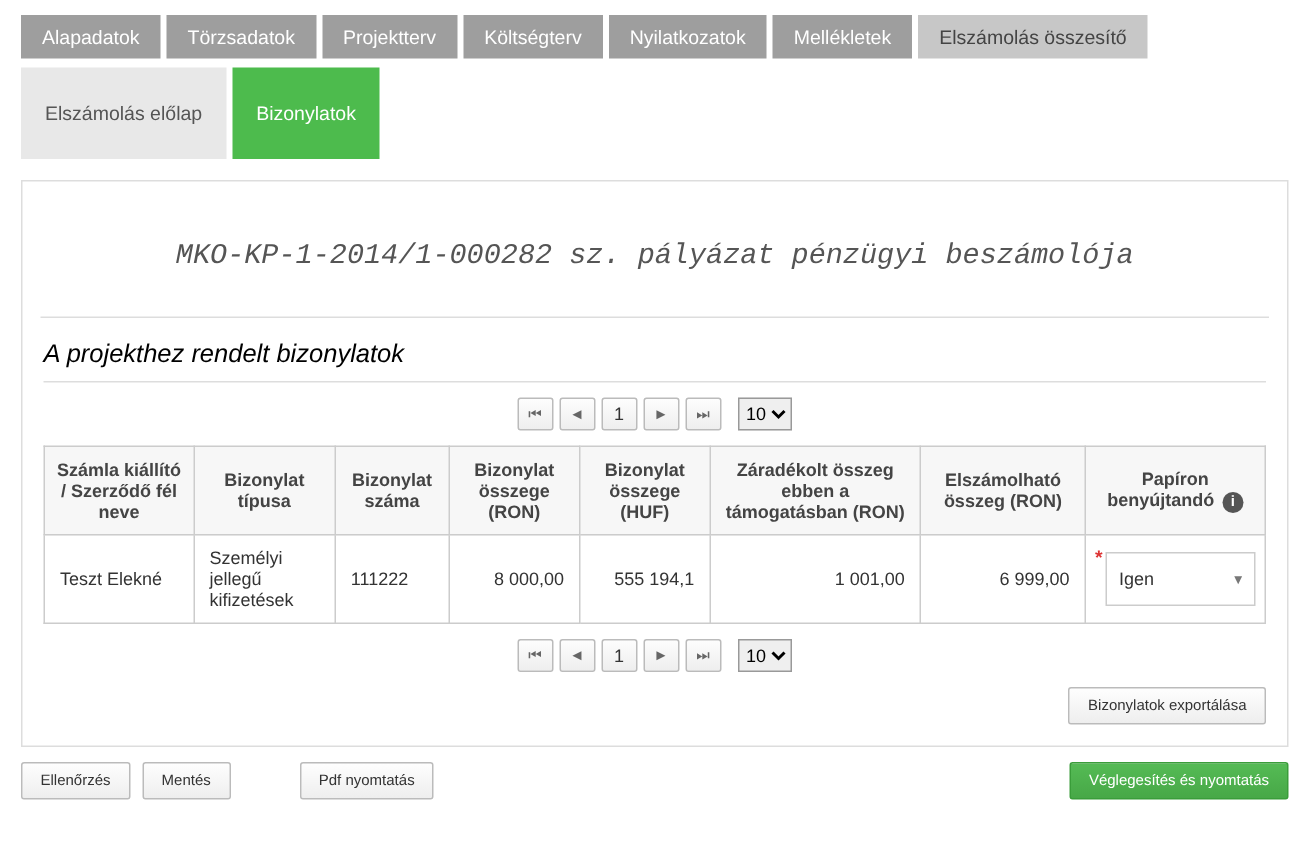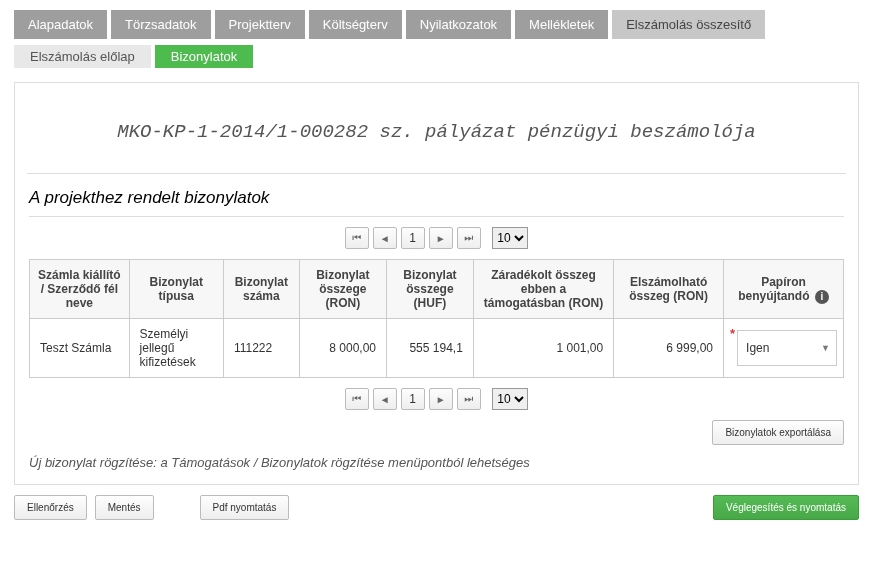--- a/index.html
+++ b/index.html
@@ -18,21 +18,21 @@
     padding: 7px 14px;
     font-size: 13px;
     cursor: pointer;
     border: none;
   }
   .tab-primary.light { background: #c7c7c7; color:#444; }
   .tabs-secondary { display: flex; gap: 4px; margin-bottom: 14px; }
   .tab-secondary {
     background: #e8e8e8;
     color: #555;
-    padding: 4px 16px;
+    padding: 23px 16px;
     cursor: pointer;
     border: none;
     font-size: 13px;
   }
   .tab-secondary.active { background: #4dbb4d; color: #fff; font-weight: 500; }
   .panel {
     border: 1px solid #ddd;
     padding: 14px;
     background: #fff;
     margin-bottom: 10px;
@@ -181,21 +181,21 @@
         <th>Záradékolt összeg ebben a támogatásban (RON)</th>
         <th>Elszámolható összeg (RON)</th>
         <th>
           <span>Papíron benyújtandó</span>
           <span class="info-icon">i</span>
         </th>
       </tr>
     </thead>
     <tbody>
       <tr>
-        <td class="left">Teszt Számla</td>
+        <td class="left">Teszt Elekné</td>
         <td class="left">Személyi jellegű kifizetések</td>
         <td class="left">111222</td>
         <td class="right">8 000,00</td>
         <td class="right">555 194,1</td>
         <td class="right">1 001,00</td>
         <td class="right">6 999,00</td>
         <td style="width:120px;">
           <div class="dd-wrap">
             <span class="req">*</span>
             <div class="dd">
@@ -217,21 +217,20 @@
     &nbsp;
     <select class="pg-select">
       <option>10</option>
     </select>
   </div>
 
   <div class="export-row">
     <button class="btn">Bizonylatok exportálása</button>
   </div>
 
-  <div class="note">Új bizonylat rögzítése: a Támogatások / Bizonylatok rögzítése menüpontból lehetséges</div>
 </div>
 
 <div class="footer-bar">
   <button class="btn">Ellenőrzés</button>
   <button class="btn">Mentés</button>
   <span style="width:30px"></span>
   <button class="btn">Pdf nyomtatás</button>
   <span class="spacer"></span>
   <button class="btn btn-green">Véglegesítés és nyomtatás</button>
 </div>

